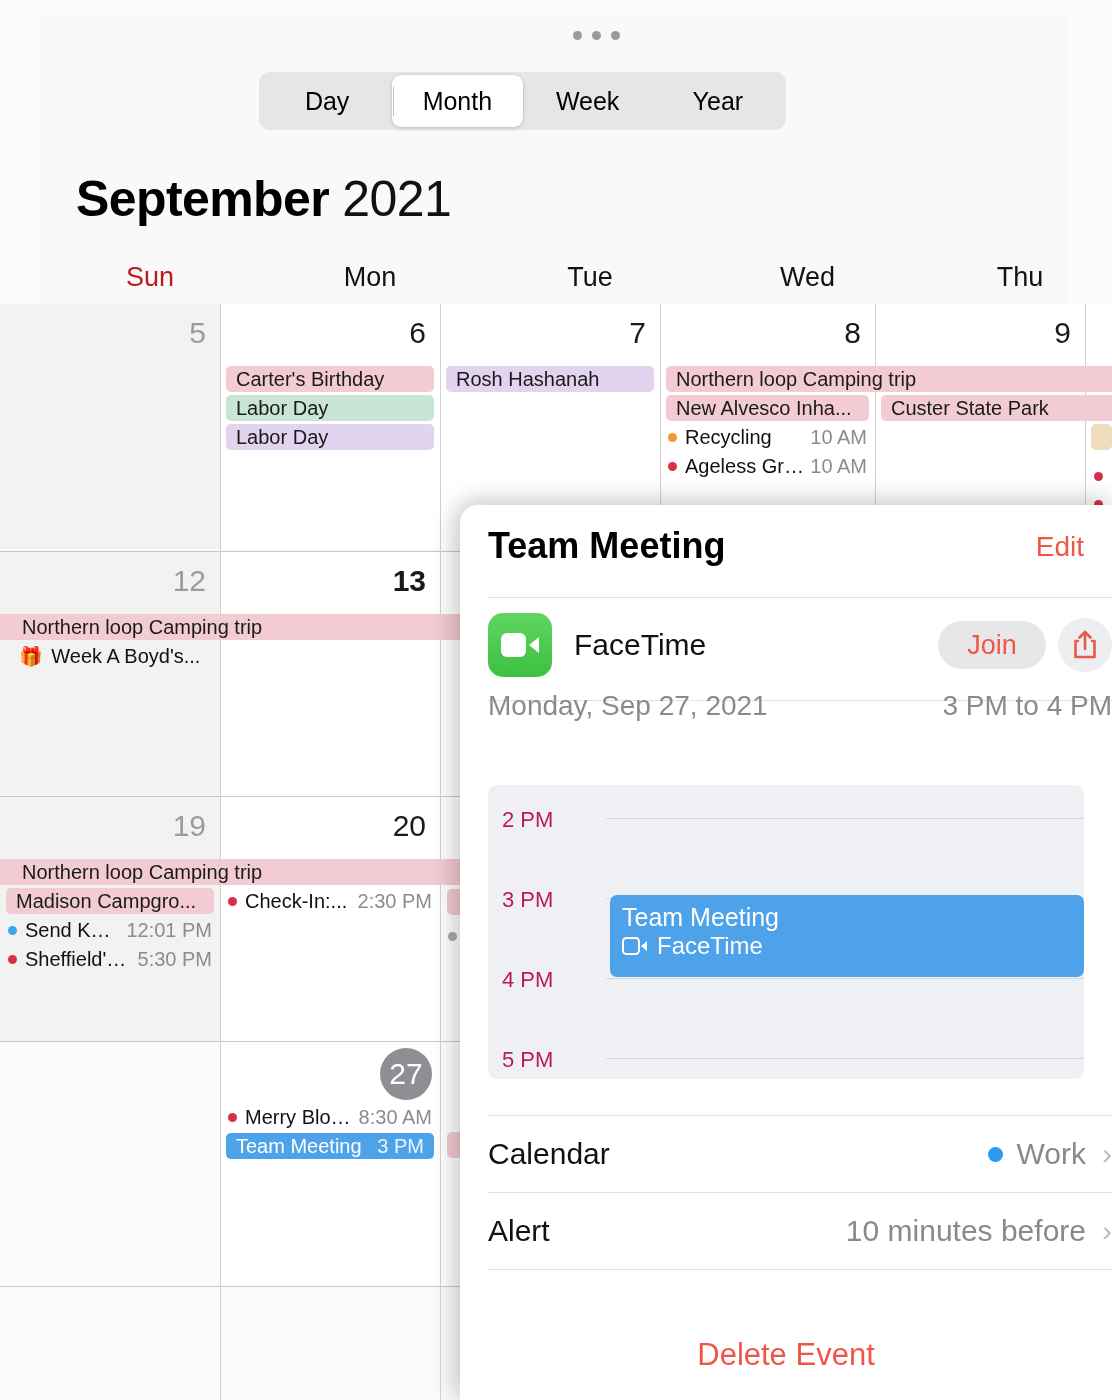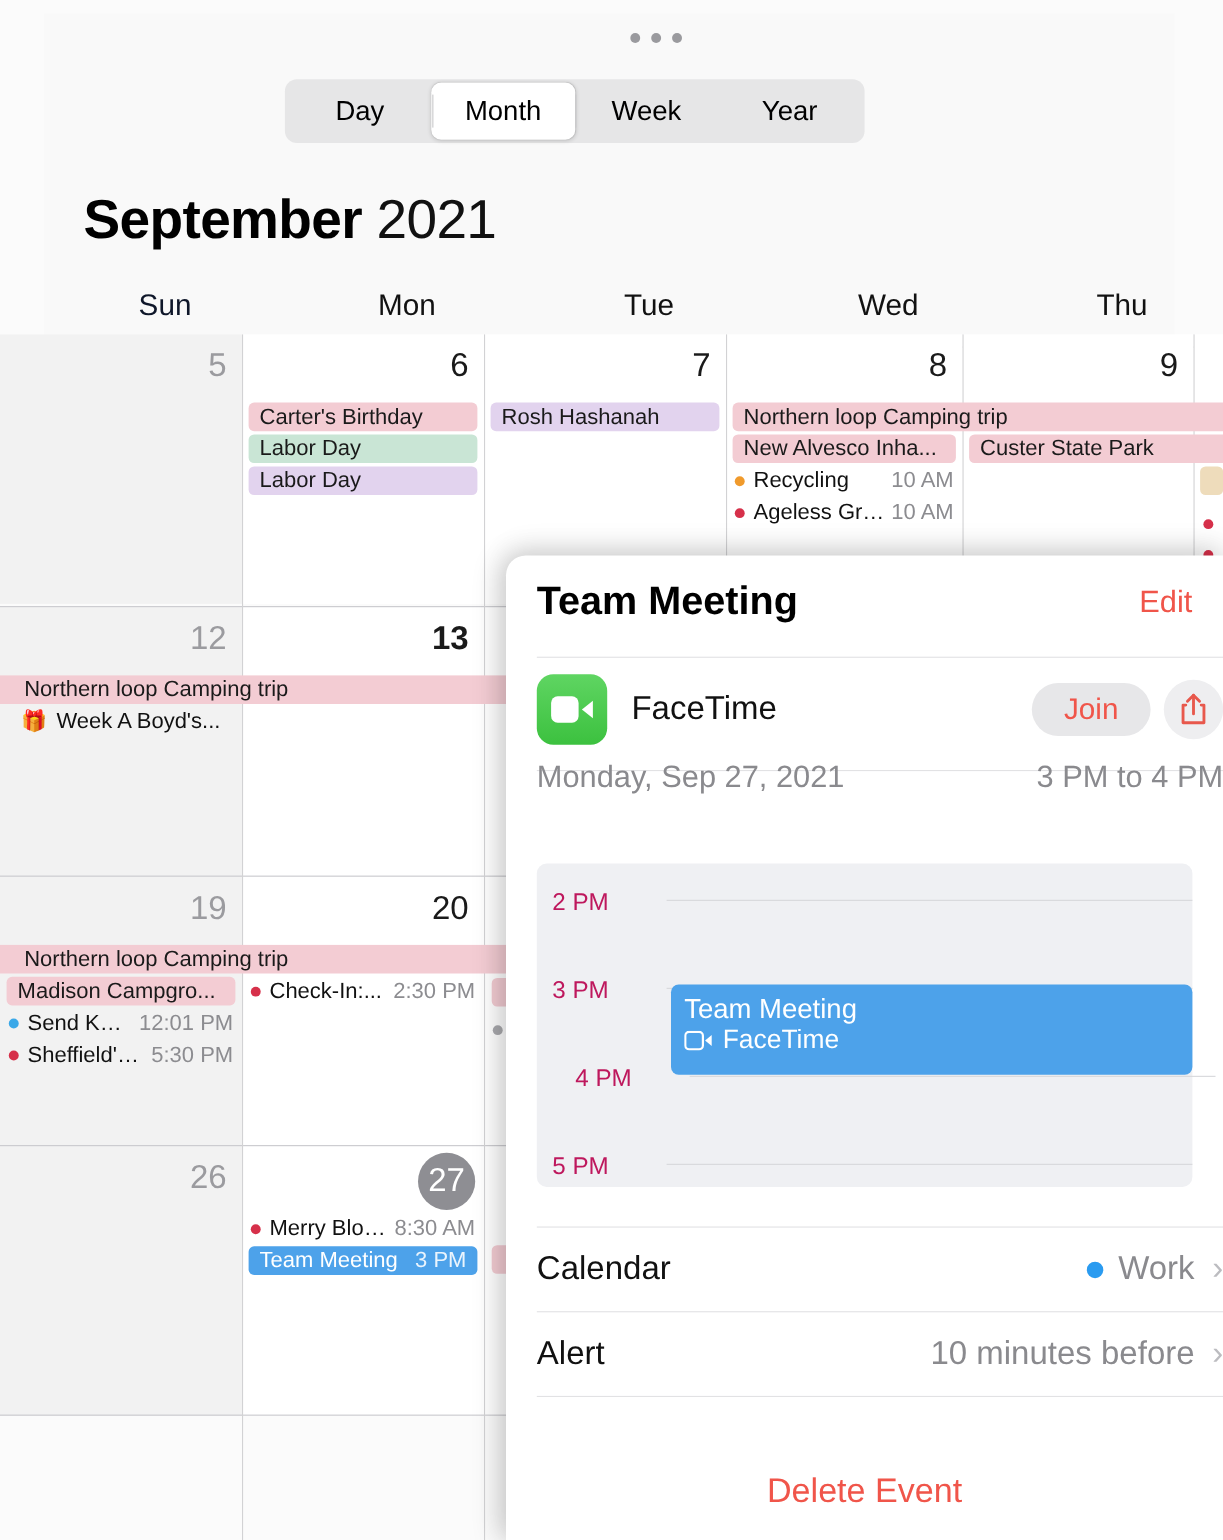--- a/index.html
+++ b/index.html
@@ -24,21 +24,21 @@
     position: relative; border-radius: 9px; }
   .seg-item.active { background: #ffffff; box-shadow: 0 1px 4px rgba(0,0,0,.16), 0 0 1px rgba(0,0,0,.12); }
   .seg-sep { position: absolute; top: 14px; width: 1px; height: 30px; background: #c9c9cb; }
 
   .mtitle { position: absolute; left: 36px; top: 158px; font-size: 50px; letter-spacing: -0.6px; }
   .mtitle b { font-weight: bold; color: #000; }
   .mtitle span { font-weight: normal; color: #111; }
 
   .dowrow { position: absolute; left: 0; top: 250px; width: 1112px; height: 52px; }
   .dow { position: absolute; top: 0; font-size: 27px; color: #121212; text-align: center; }
-  .dow.dim { color: #0f172a; }
+  .dow.dim { color: #b91c1c; }
 
   .hsep { position: absolute; left: 0; top: 303px; width: 1112px; height: 1px; background: #c8c8cc; }
 
   
   .grid { position: absolute; left: 0; top: 304px; width: 1112px; height: 1096px; }
   .cell { position: absolute; background: #ffffff; overflow: hidden; }
   .cell.weekend { background: #f2f2f2; }
   .vline { position: absolute; width: 1px; background: #d2d2d4; }
   .rline { position: absolute; left: 0; width: 1112px; height: 1px; background: #c8c8cc; }
 
@@ -174,23 +174,20 @@
       <div class="cell weekend" style="left: 0px; top: 493px; width: 220px; height: 245px;">
         <div class="daynum dim">19</div>
       </div>
       <div class="cell" style="left: 220px; top: 493px; width: 220px; height: 245px;">
         <div class="daynum">20</div>
       </div>
       <div class="cell" style="left: 440px; top: 493px; width: 220px; height: 245px;"></div>
       <div class="cell" style="left: 660px; top: 493px; width: 215px; height: 245px;"></div>
       <div class="cell" style="left: 875px; top: 493px; width: 210px; height: 245px;"></div>
       <div class="cell" style="left: 1085px; top: 493px; width: 27px; height: 245px;"></div>
-      <div class="cell weekend" style="left: 0px; top: 738px; width: 220px; height: 245px;">
-        <div class="daynum dim">26</div>
-      </div>
       <div class="cell" style="left: 220px; top: 738px; width: 220px; height: 245px;">
         <div class="daynum today">27</div>
       </div>
       <div class="cell" style="left: 440px; top: 738px; width: 220px; height: 245px;"></div>
       <div class="cell" style="left: 660px; top: 738px; width: 215px; height: 245px;"></div>
       <div class="cell" style="left: 875px; top: 738px; width: 210px; height: 245px;"></div>
       <div class="cell" style="left: 1085px; top: 738px; width: 27px; height: 245px;"></div>
       <div class="rline" style="top: 247px;"></div>
       <div class="rline" style="top: 492px;"></div>
       <div class="rline" style="top: 737px;"></div>
@@ -291,21 +288,21 @@
     <div class="daterow">
       <div class="dl">Monday, Sep 27, 2021</div>
       <div class="dr">3 PM to 4 PM</div>
     </div>
 
     <div class="tline" id="tline">
         <div class="hr" style="top: 262px;">
           <div class="lbl">5 PM</div>
           <div class="ln"></div>
         </div>
-        <div class="hr" style="top: 182px; margin-left: 21px;">
+        <div class="hr" style="top: 182px;">
           <div class="lbl">4 PM</div>
           <div class="ln"></div>
         </div>
         <div class="hr" style="top: 102px;">
           <div class="lbl">3 PM</div>
           <div class="ln"></div>
         </div>
         <div class="hr" style="top: 22px;">
           <div class="lbl">2 PM</div>
           <div class="ln"></div>

